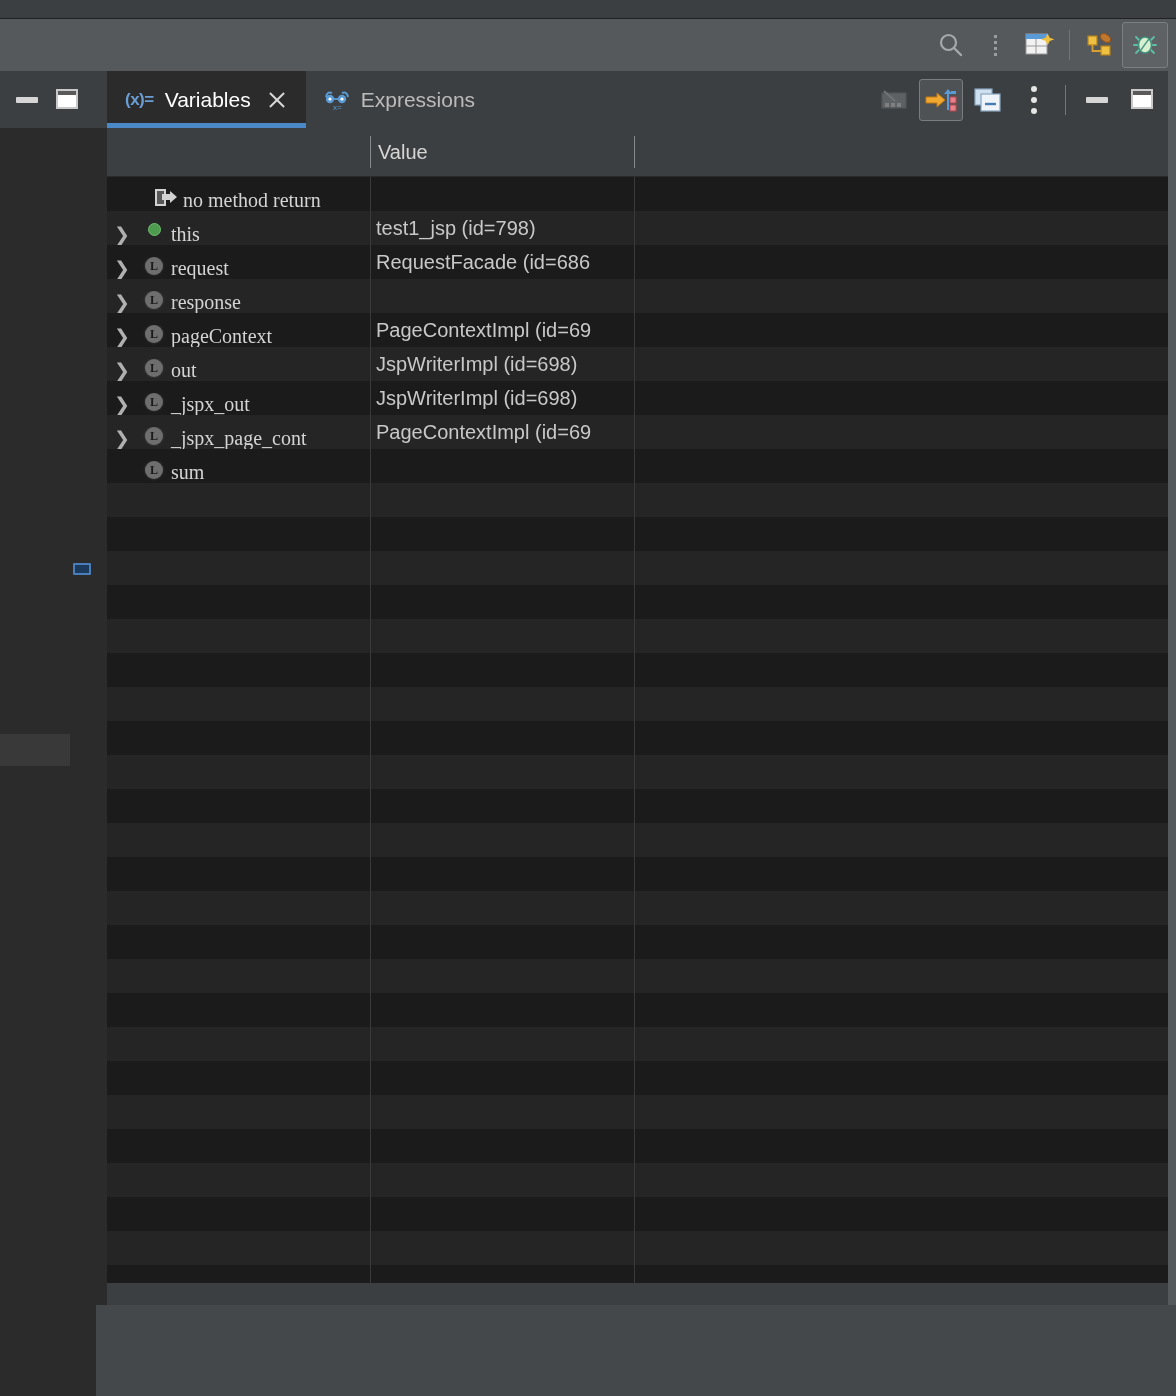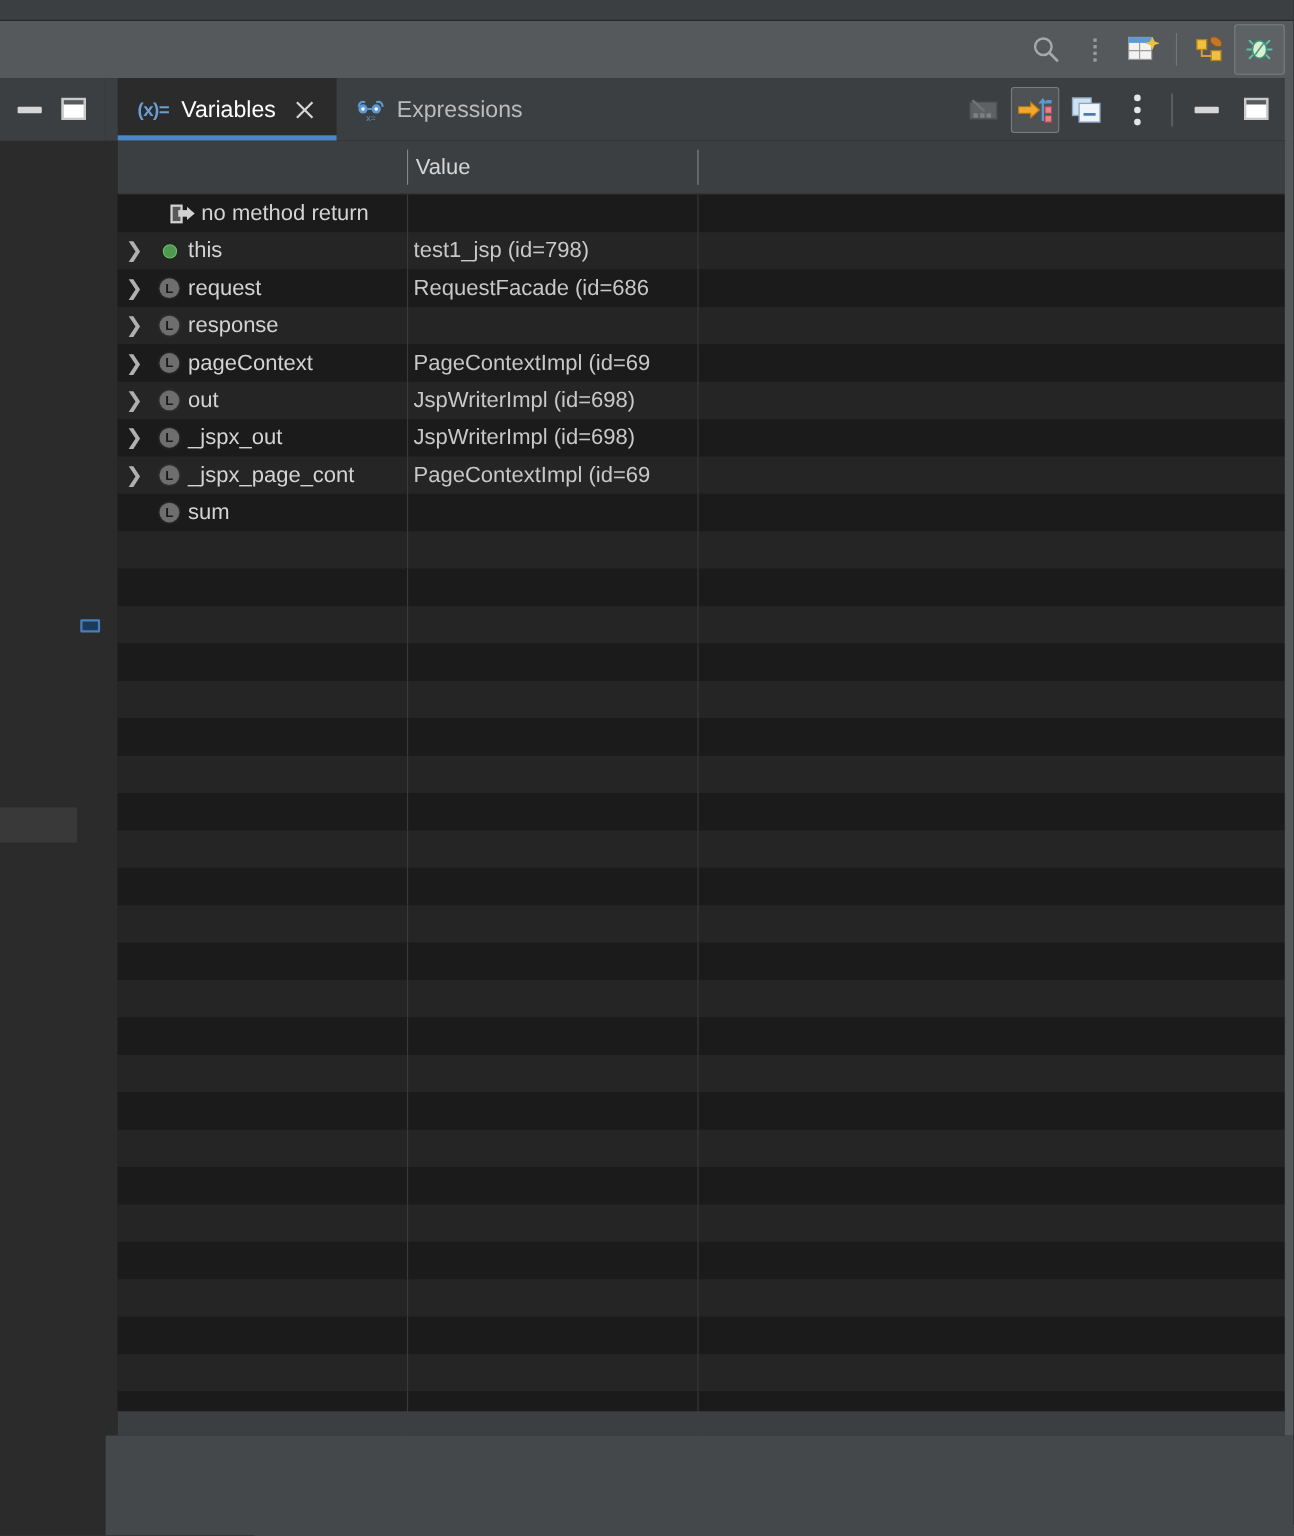--- a/index.html
+++ b/index.html
@@ -181,22 +181,22 @@
     position: absolute; top: 8px; width: 1px; height: 32px; background: #84888b;
   }
   .rows { position: relative; }
   .row {
     position: relative; height: 34px;
     display: flex; align-items: center;
   }
   .row.odd  { background: #1b1b1b; }
   .row.even { background: #252525; }
   .cell-name {
-    position: absolute; left: 0; top: 0; width: 263px; height: 34px;
-    display: flex; align-items: center; overflow: hidden;
+    position: absolute; left: 0; top: 12px; width: 263px; height: 34px;
+    display: flex; align-items: flex-start; overflow: hidden; font-family: Liberation Serif, serif;
   }
   .cell-value {
     position: absolute; left: 269px; top: 0; width: 258px; height: 34px;
     display: flex; align-items: center; overflow: hidden;
     color: #c8c8c8; font-size: 20px; white-space: nowrap;
   }
   .twisty {
     width: 30px; min-width: 30px; display: flex;
     align-items: center; justify-content: center;
     color: #b0b0b0; font-size: 19px;

